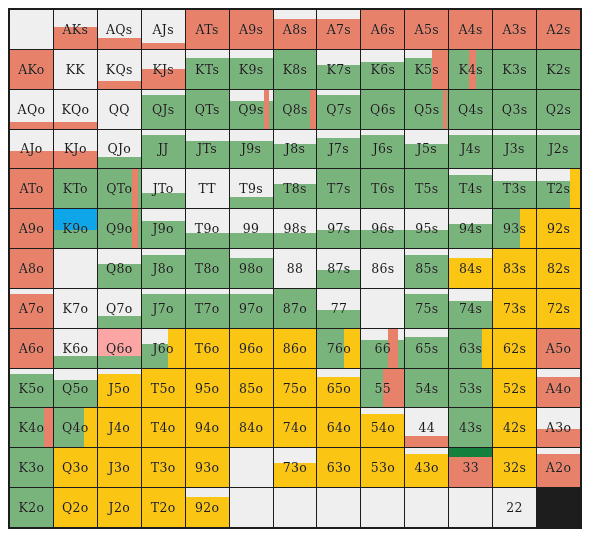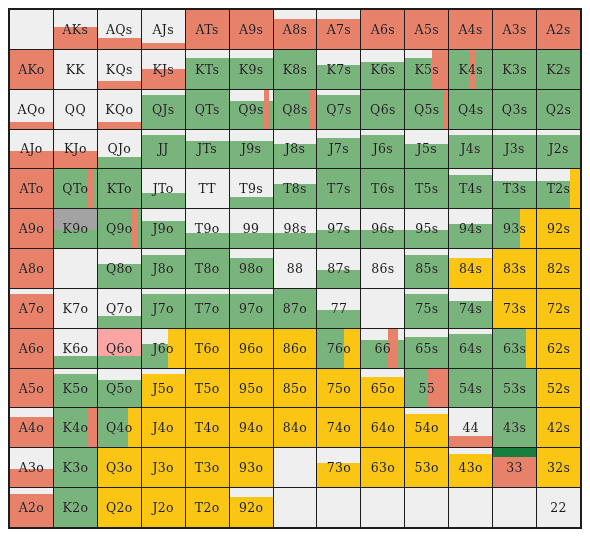--- a/index.html
+++ b/index.html
@@ -119,25 +119,25 @@
       </div>
       <div class="cell" style="background: rgb(239, 239, 239);">
         <div class="fill" style="height: 100%; background: rgb(121, 180, 124);"></div>
         <span class="lbl">K2s</span>
       </div>
       <div class="cell" style="background: rgb(239, 239, 239);">
         <div class="fill" style="height: 16%; background: rgb(232, 129, 106);"></div>
         <span class="lbl">AQo</span>
       </div>
       <div class="cell" style="background: rgb(239, 239, 239);">
-        <span class="lbl">QQ</span>
-      </div>
-      <div class="cell" style="background: rgb(239, 239, 239);">
         <div class="fill" style="height: 16%; background: rgb(232, 129, 106);"></div>
         <span class="lbl">KQo</span>
+      </div>
+      <div class="cell" style="background: rgb(239, 239, 239);">
+        <span class="lbl">QQ</span>
       </div>
       <div class="cell" style="background: rgb(239, 239, 239);">
         <div class="fill" style="height: 86%; background: rgb(121, 180, 124);"></div>
         <span class="lbl">QJs</span>
       </div>
       <div class="cell" style="background: rgb(239, 239, 239);">
         <div class="fill" style="height: 100%; background: rgb(121, 180, 124);"></div>
         <span class="lbl">QTs</span>
       </div>
       <div class="cell" style="background: rgb(239, 239, 239);">
@@ -226,28 +226,28 @@
       <div class="cell" style="background: rgb(239, 239, 239);">
         <div class="fill" style="height: 86%; background: rgb(121, 180, 124);"></div>
         <span class="lbl">J2s</span>
       </div>
       <div class="cell" style="background: rgb(239, 239, 239);">
         <div class="fill" style="height: 100%; background: rgb(232, 129, 106);"></div>
         <span class="lbl">ATo</span>
       </div>
       <div class="cell" style="background: rgb(239, 239, 239);">
         <div class="fill" style="height: 100%; background: rgb(121, 180, 124);"></div>
+        <span class="lbl">KTo</span>
+      </div>
+      <div class="cell" style="background: rgb(239, 239, 239);">
+        <div class="fill" style="height: 100%; background: rgb(121, 180, 124);"></div>
         <div class="vfill" style="left: 80%; width: 14%; background: rgb(232, 129, 106);"></div>
         <span class="lbl">QTo</span>
       </div>
       <div class="cell" style="background: rgb(239, 239, 239);">
-        <div class="fill" style="height: 100%; background: rgb(121, 180, 124);"></div>
-        <span class="lbl">KTo</span>
-      </div>
-      <div class="cell" style="background: rgb(239, 239, 239);">
         <div class="fill" style="height: 38%; background: rgb(121, 180, 124);"></div>
         <span class="lbl">JTo</span>
       </div>
       <div class="cell" style="background: rgb(239, 239, 239);">
         <span class="lbl">TT</span>
       </div>
       <div class="cell" style="background: rgb(239, 239, 239);">
         <div class="fill" style="height: 30%; background: rgb(121, 180, 124);"></div>
         <span class="lbl">T9s</span>
       </div>
@@ -277,21 +277,21 @@
       </div>
       <div class="cell" style="background: rgb(239, 239, 239);">
         <div class="fill" style="height: 70%; background: rgb(121, 180, 124);"></div>
         <div class="vfill" style="left: 76%; width: 24%; background: rgb(251, 197, 19);"></div>
         <span class="lbl">T2s</span>
       </div>
       <div class="cell" style="background: rgb(239, 239, 239);">
         <div class="fill" style="height: 100%; background: rgb(232, 129, 106);"></div>
         <span class="lbl">A9o</span>
       </div>
-      <div class="cell" style="background: #a3a3a3;">
+      <div class="cell" style="background: #0ea5e9;">
         <div class="fill" style="height: 46%; background: rgb(121, 180, 124);"></div>
         <span class="lbl">K9o</span>
       </div>
       <div class="cell" style="background: rgb(239, 239, 239);">
         <div class="fill" style="height: 100%; background: rgb(121, 180, 124);"></div>
         <div class="vfill" style="left: 80%; width: 14%; background: rgb(232, 129, 106);"></div>
         <span class="lbl">Q9o</span>
       </div>
       <div class="cell" style="background: rgb(239, 239, 239);">
         <div class="fill" style="height: 70%; background: rgb(121, 180, 124);"></div>
@@ -464,24 +464,20 @@
         <span class="lbl">76o</span>
       </div>
       <div class="cell" style="background: rgb(239, 239, 239);">
         <div class="fill" style="height: 70%; background: rgb(121, 180, 124);"></div>
         <div class="vfill" style="left: 62%; width: 24%; background: rgb(232, 129, 106);"></div>
         <span class="lbl">66</span>
       </div>
       <div class="cell" style="background: rgb(239, 239, 239);">
         <div class="fill" style="height: 78%; background: rgb(121, 180, 124);"></div>
         <span class="lbl">65s</span>
-      </div>
-      <div class="cell" style="background: rgb(239, 239, 239);">
-        <div class="fill" style="height: 86%; background: rgb(121, 180, 124);"></div>
-        <span class="lbl">64s</span>
       </div>
       <div class="cell" style="background: rgb(239, 239, 239);">
         <div class="fill" style="height: 100%; background: rgb(121, 180, 124);"></div>
         <div class="vfill" style="left: 76%; width: 24%; background: rgb(251, 197, 19);"></div>
         <span class="lbl">63s</span>
       </div>
       <div class="cell" style="background: rgb(239, 239, 239);">
         <div class="fill" style="height: 100%; background: rgb(251, 197, 19);"></div>
         <span class="lbl">62s</span>
       </div>

